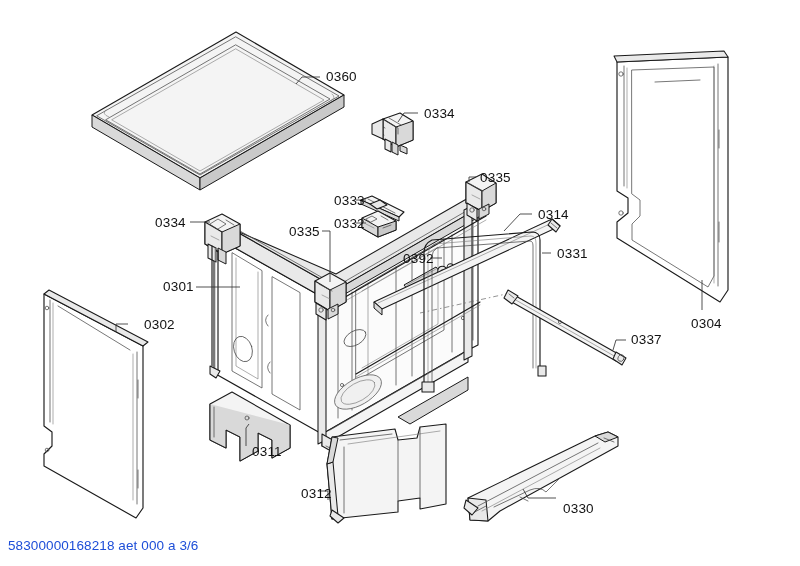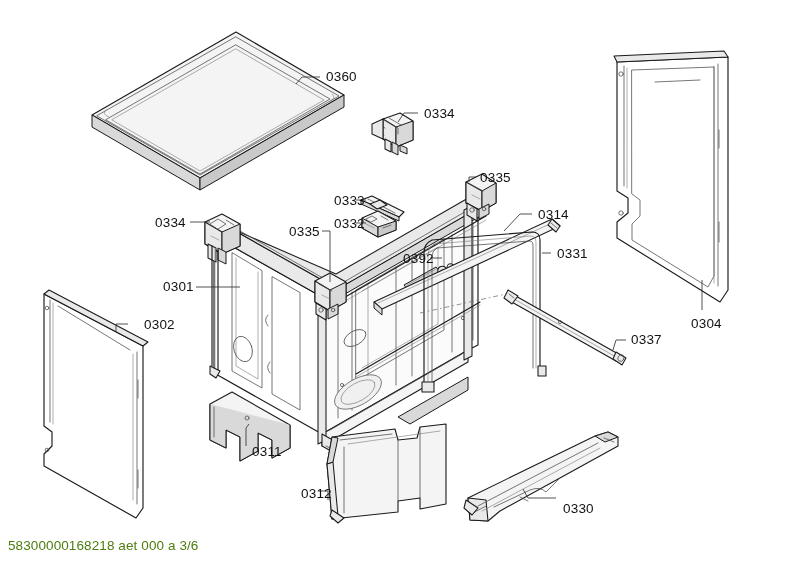--- a/index.html
+++ b/index.html
@@ -32,21 +32,21 @@
     font-size: 13.5px;
     fill: #111111;
     letter-spacing: 0.2px;
   }
   .caption {
     position: absolute;
     left: 8px;
     top: 538px;
     font-family: "Liberation Sans", sans-serif;
     font-size: 13.5px;
-    color: #4d7c0f;
+    color: #1d4ed8;
     white-space: nowrap;
     letter-spacing: 0.1px;
   }
   
   .o  { fill: none; stroke: #1a1a1a; stroke-width: 1.15; stroke-linejoin: round; stroke-linecap: round; }
   .i  { fill: none; stroke: #4a4a4a; stroke-width: 0.75; stroke-linejoin: round; stroke-linecap: round; }
   .h  { fill: none; stroke: #777777; stroke-width: 0.6; stroke-linejoin: round; stroke-linecap: round; }
   .lead { fill: none; stroke: #333333; stroke-width: 0.85; }
   .dash { fill: none; stroke: #666666; stroke-width: 0.7; stroke-dasharray: 5 3 1.5 3; }
   .f-w  { fill: #ffffff; stroke: #1a1a1a; stroke-width: 1.15; stroke-linejoin: round; }

